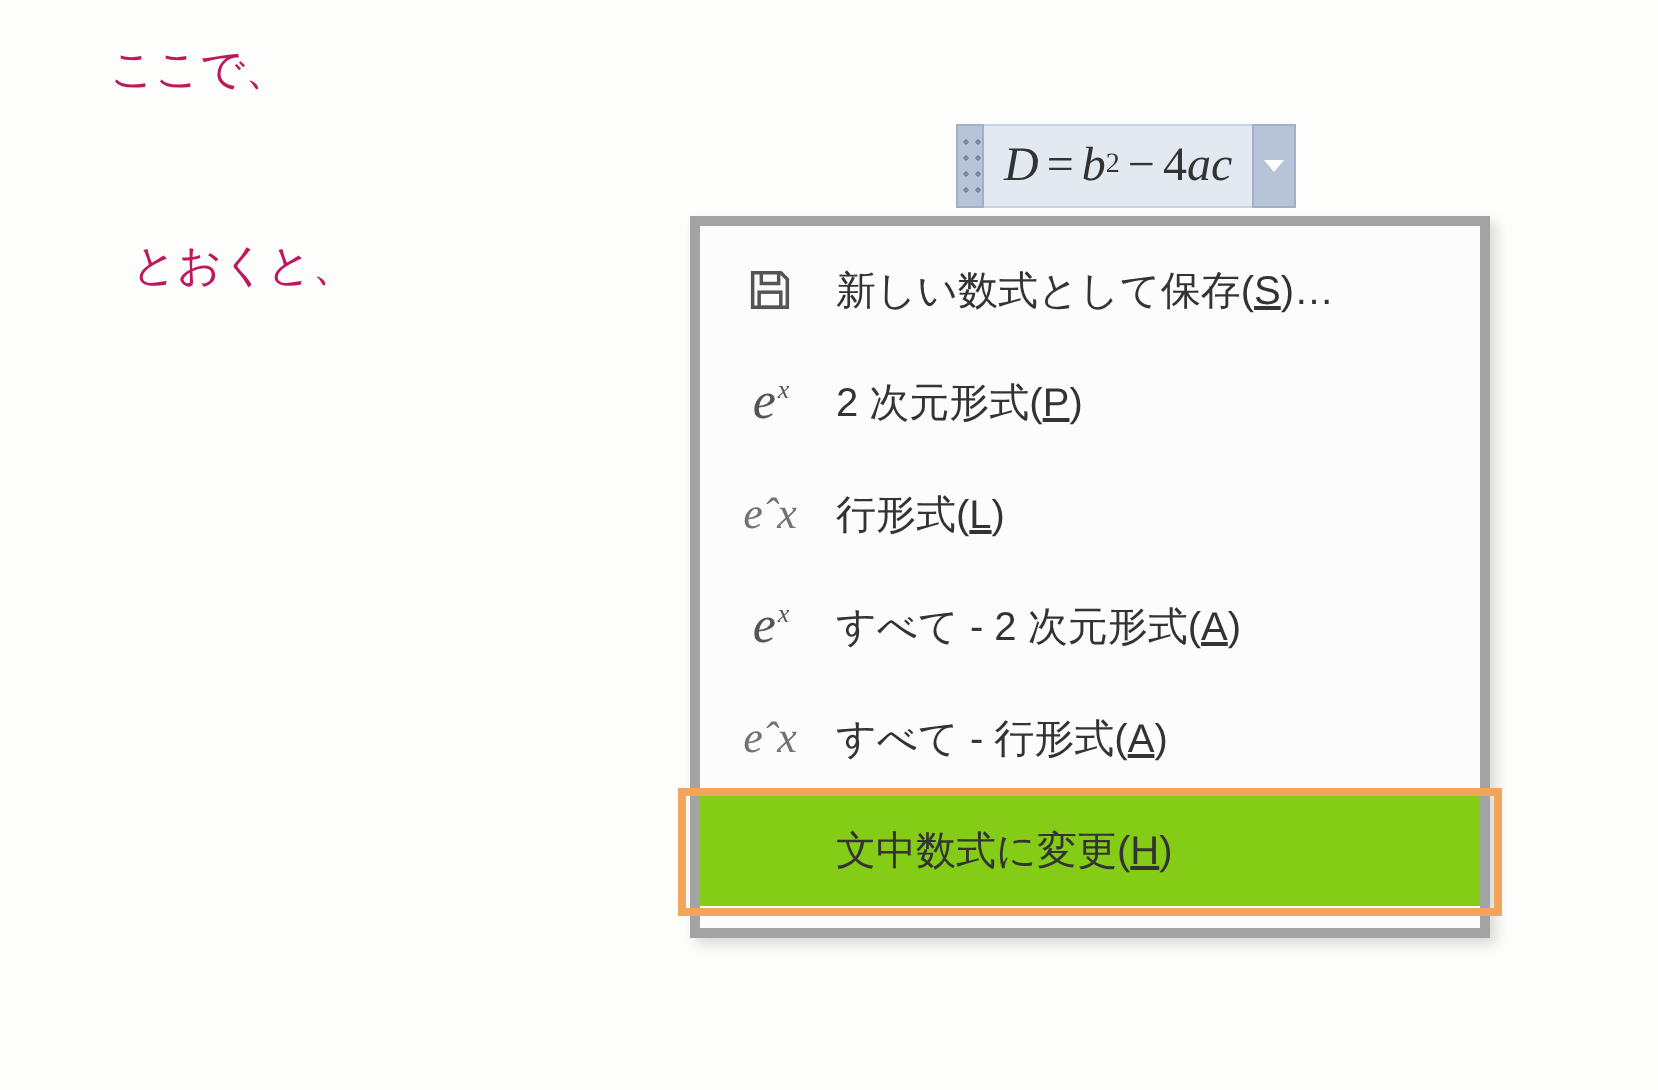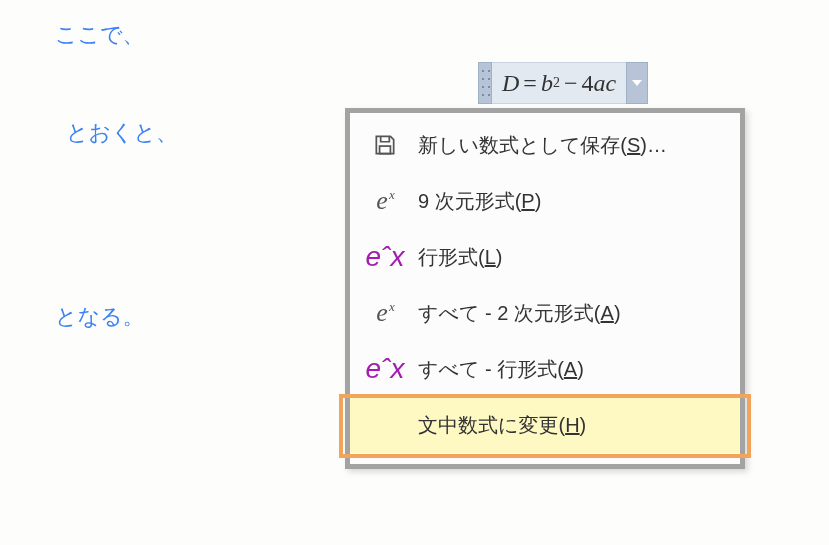--- a/index.html
+++ b/index.html
@@ -11,21 +11,21 @@
     color: #333;
     overflow: hidden;
   }
   .doc-area {
     position: relative;
     width: 829px; height: 545px;
   }
   .para {
     position: absolute;
     font-size: 22px;
-    color: #3b82f6;
+    color: #be185d;
   }
   .p1 { left: 55px; top: 20px; }
   .p2 { left: 66px; top: 118px; }
   .p3 { left: 55px; top: 302px; }
 
   
   .eq-wrap {
     position: absolute;
     left: 478px; top: 62px;
     display: flex;
@@ -94,21 +94,21 @@
     margin-right: 12px;
     flex-shrink: 0;
     text-align: center;
   }
   .menu-item .icon.blank { }
   .menu-item .chev {
     margin-left: auto;
     display: flex; align-items: center;
   }
   .menu-item .label u { text-decoration: underline; }
-  .menu-item.hover { background: #fef9c3; }
+  .menu-item.hover { background: #84cc16; }
   .menu-sep {
     height: 1px;
     background: #e1e1e1;
     margin: 3px 6px;
   }
   .highlight-box {
     position: absolute;
     border: 4px solid #f2a45a;
     pointer-events: none;
   }
@@ -119,34 +119,33 @@
     font-style: italic;
     font-size: 26px;
     color: #555;
     position: relative;
   }
   .ex-icon .sup {
     font-size: 13px; font-style: italic;
     position: relative; top: -10px; left: 1px;
   }
   .ex-hat {
-    font-family: Liberation Sans, sans-serif;
+    font-family: Liberation Serif, serif;
     font-style: italic;
-    font-size: 28px;
-    color: #a21caf;
+    font-size: 22px;
+    color: #737373;
   }
 </style>
 </head>
 <body>
 
 <div class="doc-area">
 
   <div class="para p1">ここで、</div>
   <div class="para p2">とおくと、</div>
-  <div class="para p3">となる。</div>
 
   <div class="eq-wrap">
     <div class="eq-handle"></div>
     <div class="eq-body">
       <span>D</span>
       <span class="op">=</span>
       <span>b</span>
         <span class="sup">2</span>
       <span class="op">−</span>
       <span style="font-style:normal">4</span>
@@ -173,21 +172,21 @@
       <span class="label">
         <span>新しい数式として保存(</span><u>S</u><span>)…</span>
       </span>
     </div>
 
     <div class="menu-item">
       <span class="icon">
         <span class="ex-icon">e<span class="sup">x</span></span>
       </span>
       <span class="label">
-        <span>9 次元形式(</span><u>P</u><span>)</span>
+        <span>2 次元形式(</span><u>P</u><span>)</span>
       </span>
     </div>
 
     <div class="menu-item">
       <span class="icon">
         <span class="ex-hat">eˆx</span>
       </span>
       <span class="label">
         <span>行形式(</span><u>L</u><span>)</span>
       </span>

